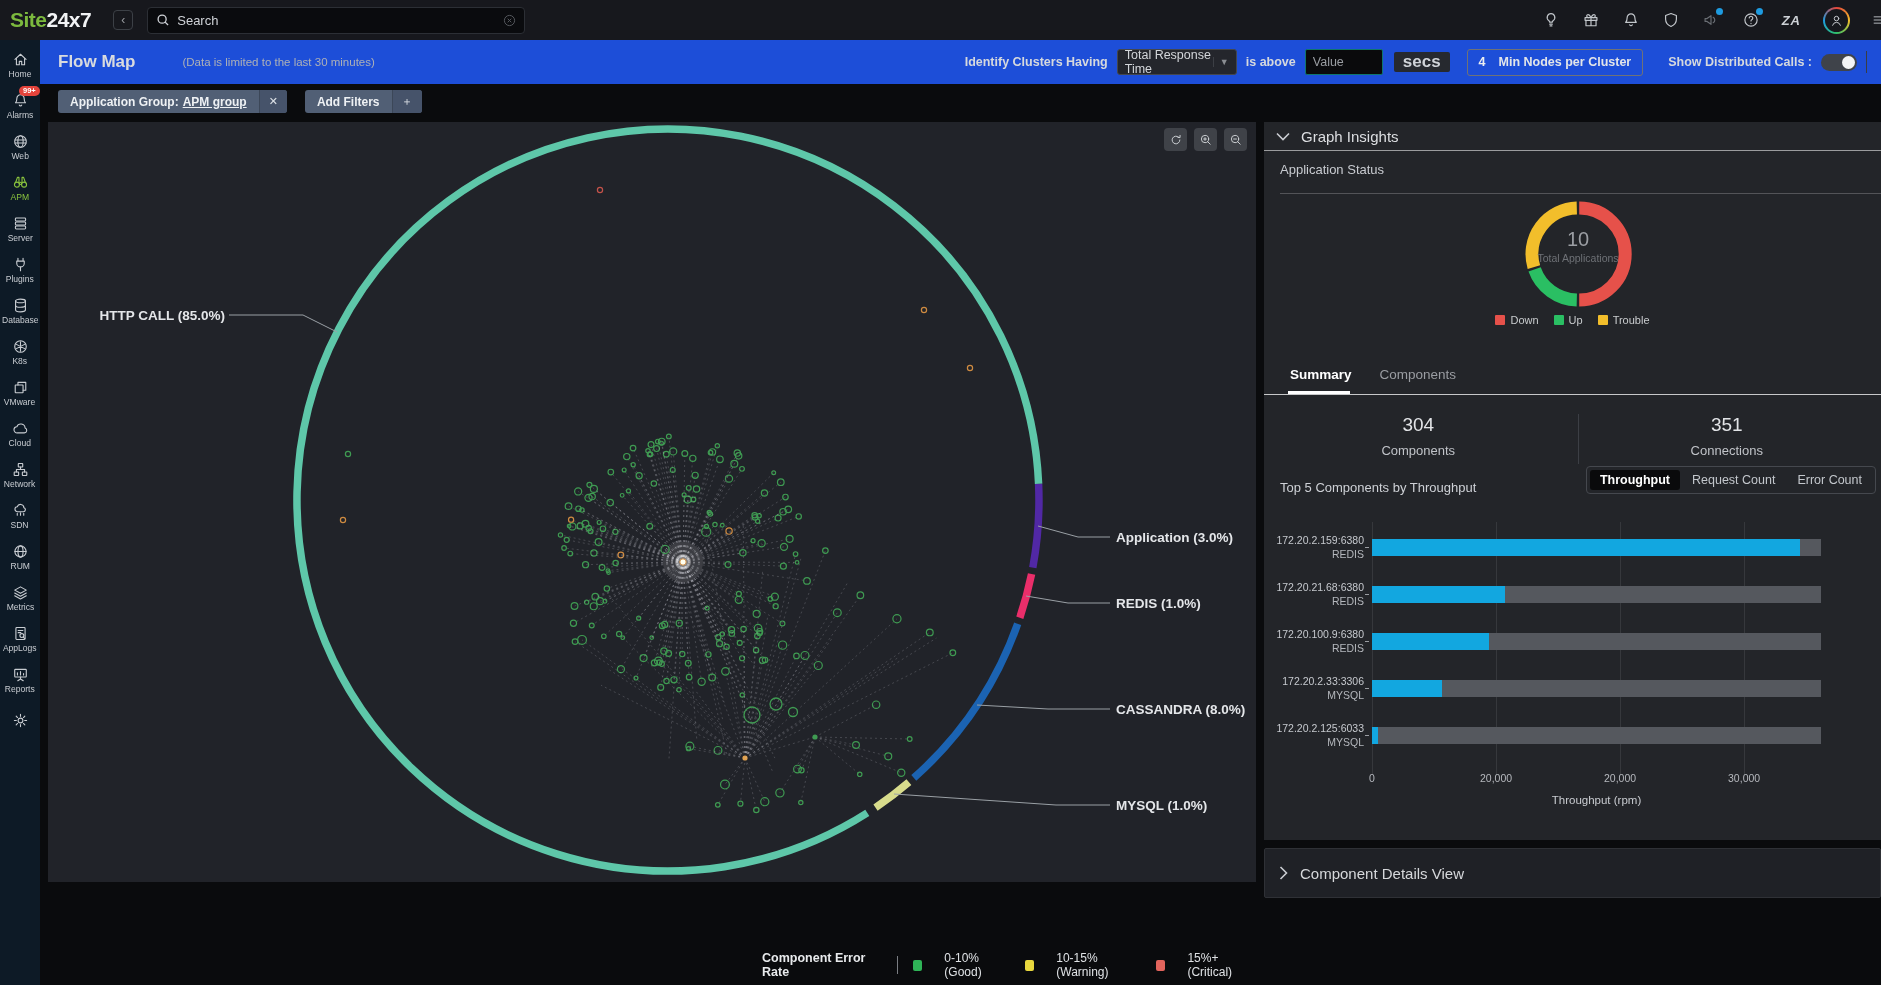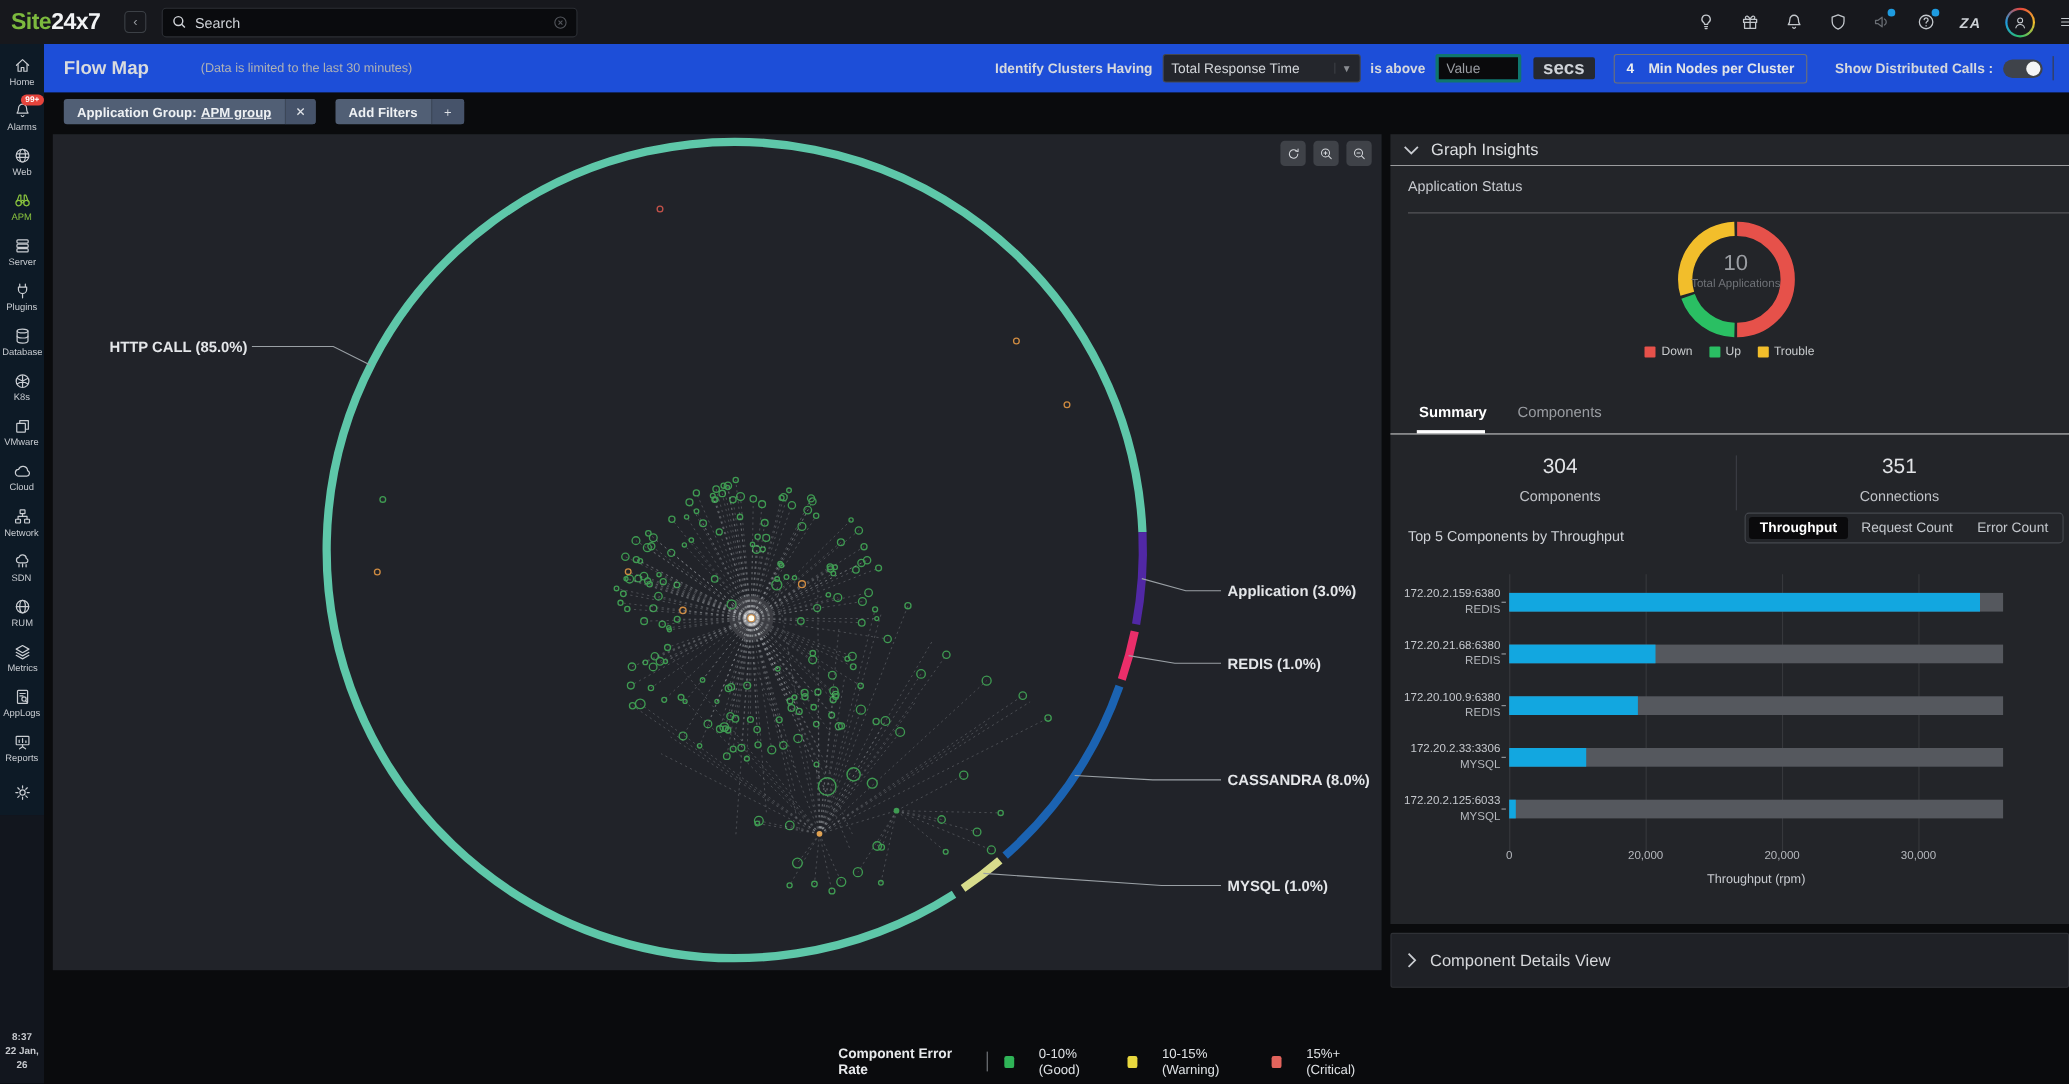--- a/index.html
+++ b/index.html
@@ -44,24 +44,24 @@
     align-items:center; padding-bottom:10px; }
   #sb-clock { text-align:center; color:#c6c9ce; font-size:9px; font-weight:bold; line-height:1.45; }
 
   
   #subheader { position:absolute; left:40px; top:40px; width:1841px; height:44px; background:#1d4ed8;
     display:flex; align-items:center;gap:40px; }
   #page-title { margin-left:18px; font-size:17px; font-weight:bold; color:#d9dbde; }
   #page-subtitle { margin-left:7px; font-size:11.5px; color:#aeb1b6; }
   #cluster-controls { position:absolute; right:14px; top:0; height:44px; display:flex; align-items:center; gap:9px; }
   .hdr-lbl { color:#d6d9dd; font-size:12.5px; font-weight:bold; white-space:nowrap; }
-  #metric-dd { width:180px; height:26px; background:#24262c; border:1px solid #44474d; border-radius:3px;
+  #metric-dd { width:120px; height:26px; background:#24262c; border:1px solid #44474d; border-radius:3px;
     display:flex; align-items:center; padding:0 7px; color:#d3d6da; font-size:12.5px; }
   #metric-dd .caret { margin-left:auto; color:#8a8d92; font-size:9px; border-left:1px solid #3c3f45; padding-left:6px; }
-  #value-input { width:78px; height:26px; background:#0a0a0c; border:3px solid #0f766e; border-radius:2px;
+  #value-input { width:78px; height:26px; background:#0a0a0c; border:1px solid #0f766e; border-radius:2px;
     color:#e4e6e9; font-size:12.5px; padding:0 7px; outline:none; }
   #value-input::placeholder { color:#9a9da2; opacity:1; }
   #secs-unit { height:20px; background:#26292f; border-radius:2px; color:#cfd3d8; font-size:17px; font-weight:bold;
     display:flex; align-items:center; padding:0 9px; margin-left:2px; }
   #min-nodes { height:27px; border:1px solid #6f7277; border-radius:3px; display:flex; align-items:center;
     padding:0 11px; gap:13px; margin-left:8px; }
   #min-nodes .v { color:#eceef1; font-size:12.5px; font-weight:bold; }
   #min-nodes .l { color:#e3e5e8; font-size:12.5px; font-weight:bold; }
   #dist-toggle { width:36px; height:17px; border-radius:9px; background:#3f434a; position:relative; flex:none; }
   #dist-toggle .knob { position:absolute; right:2px; top:2px; width:13px; height:13px; border-radius:50%; background:#f4f5f6; }
@@ -335,26 +335,20 @@
             </svg></span>
           <span class="sb-label">Reports</span>
         </div>
         <div class="sb-item">
           <span class="sb-ic"><svg viewBox="0 0 20 20" fill="none" stroke="currentColor" stroke-width="1.3" stroke-linecap="round" stroke-linejoin="round" style="width:100%;height:100%">
               <circle cx="10" cy="10" r="2.8"></circle>
               <path d="M10 2.8v2.3M10 14.9v2.3M2.8 10h2.3M14.9 10h2.3M4.9 4.9l1.6 1.6M13.5 13.5l1.6 1.6M15.1 4.9l-1.6 1.6M6.5 13.5l-1.6 1.6"></path>
             </svg></span>
         </div>
       </div>
-    <div id="sb-bottom">
-      <div id="sb-clock">
-        <div>8:37</div>
-        <div>22 Jan, 26</div>
-      </div>
-    </div>
   </div>
 
   <div id="subheader">
     <span id="page-title">Flow Map</span>
     <span id="page-subtitle">(Data is limited to the last 30 minutes)</span>
     <div id="cluster-controls">
       <span class="hdr-lbl">Identify Clusters Having</span>
       <div id="metric-dd">
         <span>Total Response Time</span>
         <span class="caret">▼</span>

